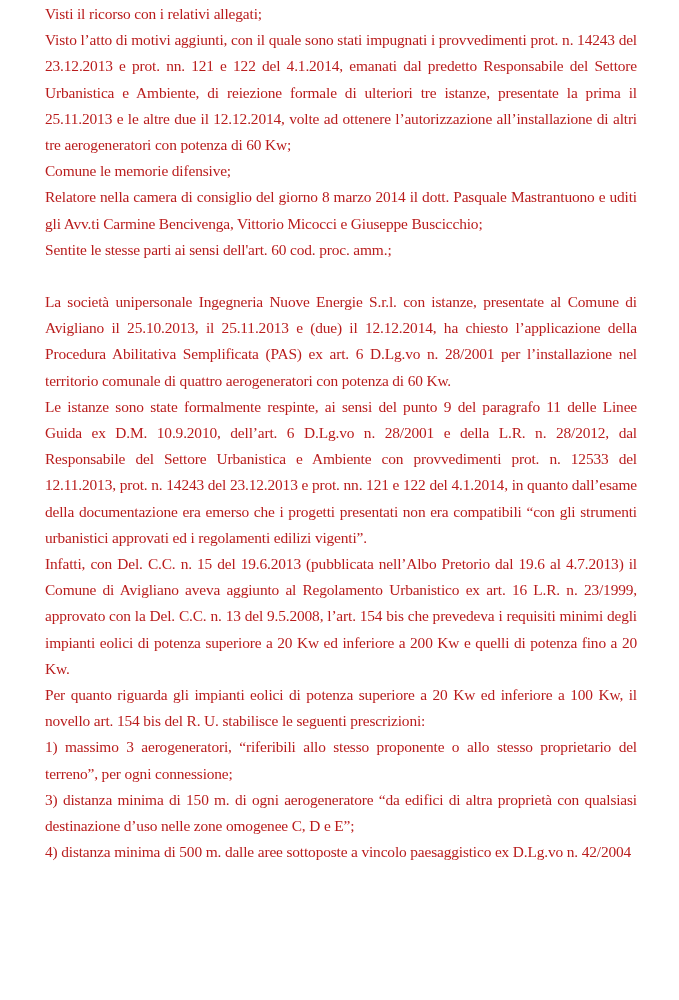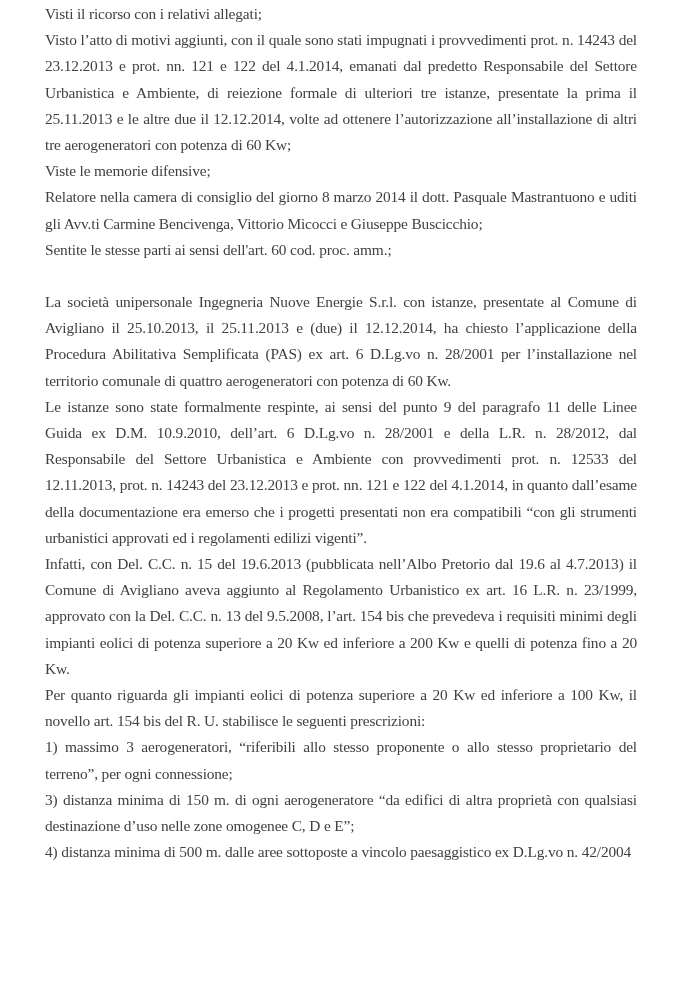--- a/index.html
+++ b/index.html
@@ -1,33 +1,33 @@
 <!DOCTYPE html>
 <html><head>
 <meta charset="utf-8">
 <style>
   html, body { margin: 0; padding: 0; background: #ffffff; }
   body { width: 679px; height: 1000px; overflow: hidden; position: relative; }
   .page {
     position: absolute; left: 45px; top: 0px; width: 592px;
     font-family: "Liberation Serif", serif;
-    font-size: 15.4px; line-height: 26.2px; color: #404040;
+    font-size: 15.4px; line-height: 26.2px; color: #b91c1c;
     letter-spacing: -0.15px;
   }
   .p { margin: 0; text-align: justify; text-align-last: left; }
   .gap { height: 26px; }
   .first { margin-top: 1px; }
 </style>
 </head>
 <body>
 
 <div class="page">
   <p class="p first">Visti il ricorso con i relativi allegati;</p>
   <p class="p">Visto l’atto di motivi aggiunti, con il quale sono stati impugnati i provvedimenti prot. n. 14243 del 23.12.2013 e prot. nn. 121 e 122 del 4.1.2014, emanati dal predetto Responsabile del Settore Urbanistica e Ambiente, di reiezione formale di ulteriori tre istanze, presentate la prima il 25.11.2013 e le altre due il 12.12.2014, volte ad ottenere l’autorizzazione all’installazione di altri tre aerogeneratori con potenza di 60 Kw;</p>
-  <p class="p">Viste le memorie difensive;</p>
+  <p class="p">Comune le memorie difensive;</p>
   <p class="p">Relatore nella camera di consiglio del giorno 8 marzo 2014 il dott. Pasquale Mastrantuono e uditi gli Avv.ti Carmine Bencivenga, Vittorio Micocci e Giuseppe Buscicchio;</p>
   <p class="p">Sentite le stesse parti ai sensi dell'art. 60 cod. proc. amm.;</p>
   <div class="gap"></div>
   <p class="p">La società unipersonale Ingegneria Nuove Energie S.r.l. con istanze, presentate al Comune di Avigliano il 25.10.2013, il 25.11.2013 e (due) il 12.12.2014, ha chiesto l’applicazione della Procedura Abilitativa Semplificata (PAS) ex art. 6 D.Lg.vo n. 28/2001 per l’installazione nel territorio comunale di quattro aerogeneratori con potenza di 60 Kw.</p>
   <p class="p">Le istanze sono state formalmente respinte, ai sensi del punto 9 del paragrafo 11 delle Linee Guida ex D.M. 10.9.2010, dell’art. 6 D.Lg.vo n. 28/2001 e della L.R. n. 28/2012, dal Responsabile del Settore Urbanistica e Ambiente con provvedimenti prot. n. 12533 del 12.11.2013, prot. n. 14243 del 23.12.2013 e prot. nn. 121 e 122 del 4.1.2014, in quanto dall’esame della documentazione era emerso che i progetti presentati non era compatibili “con gli strumenti urbanistici approvati ed i regolamenti edilizi vigenti”.</p>
   <p class="p">Infatti, con Del. C.C. n. 15 del 19.6.2013 (pubblicata nell’Albo Pretorio dal 19.6 al 4.7.2013) il Comune di Avigliano aveva aggiunto al Regolamento Urbanistico ex art. 16 L.R. n. 23/1999, approvato con la Del. C.C. n. 13 del 9.5.2008, l’art. 154 bis che prevedeva i requisiti minimi degli impianti eolici di potenza superiore a 20 Kw ed inferiore a 200 Kw e quelli di potenza fino a 20 Kw.</p>
   <p class="p">Per quanto riguarda gli impianti eolici di potenza superiore a 20 Kw ed inferiore a 100 Kw, il novello art. 154 bis del R. U. stabilisce le seguenti prescrizioni:</p>
   <p class="p">1) massimo 3 aerogeneratori, “riferibili allo stesso proponente o allo stesso proprietario del terreno”, per ogni connessione;</p>
   <p class="p">3) distanza minima di 150 m. di ogni aerogeneratore “da edifici di altra proprietà con qualsiasi destinazione d’uso nelle zone omogenee C, D e E”;</p>
   <p class="p">4) distanza minima di 500 m. dalle aree sottoposte a vincolo paesaggistico ex D.Lg.vo n. 42/2004</p>

